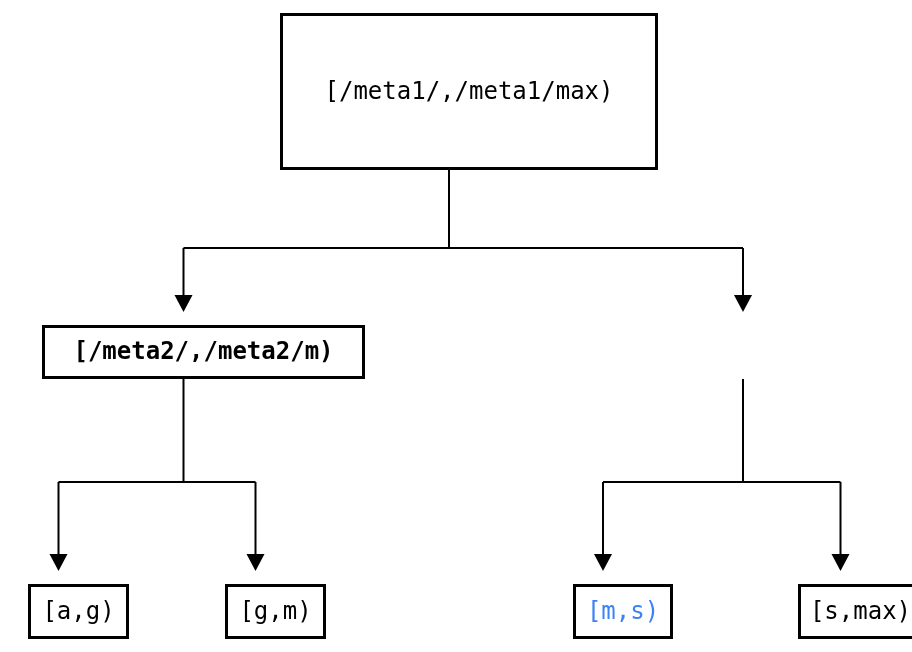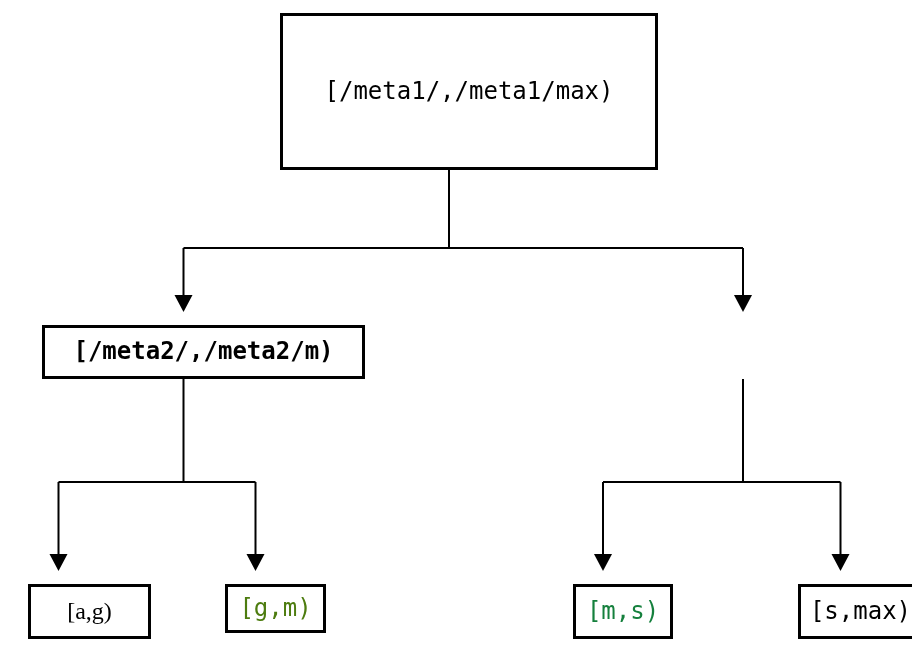--- a/index.html
+++ b/index.html
@@ -48,25 +48,25 @@
       <polygon points="594,554 612,554 603,571" fill="#000000"></polygon>
       <polygon points="831.5,554 849.5,554 840.5,571" fill="#000000"></polygon>
     </svg>
 
 <div class="node" style="left: 260px; top: 13px; width: 378px; height: 157px; border-color: rgb(0, 0, 0); border-width: 3px; background: rgb(255, 255, 255); color: rgb(0, 0, 0); font-size: 24px;">
       <span>[/meta1/,/meta1/max)</span>
     </div>
     <div class="node" style="left: 22px; top: 325px; width: 323px; height: 54px; border-color: rgb(0, 0, 0); border-width: 3px; background: rgb(255, 255, 255); color: rgb(0, 0, 0); font-size: 24px; font-weight: bold;">
       <span>[/meta2/,/meta2/m)</span>
     </div>
-    <div class="node" style="left: 8px; top: 584px; width: 123px; height: 55px; border-color: rgb(0, 0, 0); border-width: 3px; background: rgb(255, 255, 255); color: rgb(0, 0, 0); font-size: 24px; font-family: Liberation Serif, serif;">
+    <div class="node" style="left: 8px; top: 584px; width: 101px; height: 55px; border-color: rgb(0, 0, 0); border-width: 3px; background: rgb(255, 255, 255); color: rgb(0, 0, 0); font-size: 24px;">
       <span>[a,g)</span>
     </div>
-    <div class="node" style="left: 205px; top: 584px; width: 101px; height: 49px; border-color: rgb(0, 0, 0); border-width: 3px; background: rgb(255, 255, 255); color: #4d7c0f; font-size: 24px;">
+    <div class="node" style="left: 205px; top: 584px; width: 101px; height: 55px; border-color: rgb(0, 0, 0); border-width: 3px; background: rgb(255, 255, 255); color: #000000; font-size: 24px;">
       <span>[g,m)</span>
     </div>
-    <div class="node" style="left: 553px; top: 584px; width: 100px; height: 55px; border-color: rgb(0, 0, 0); border-width: 3px; background: rgb(255, 255, 255); color: #15803d; font-size: 24px;">
+    <div class="node" style="left: 553px; top: 584px; width: 100px; height: 55px; border-color: rgb(0, 0, 0); border-width: 3px; background: rgb(255, 255, 255); color: #3b82f6; font-size: 24px;">
       <span>[m,s)</span>
     </div>
     <div class="node" style="left: 778px; top: 584px; width: 125px; height: 55px; border-color: rgb(0, 0, 0); border-width: 3px; background: rgb(255, 255, 255); color: rgb(0, 0, 0); font-size: 24px;">
       <span>[s,max)</span>
     </div>
   </div>
 
 </body></html>

